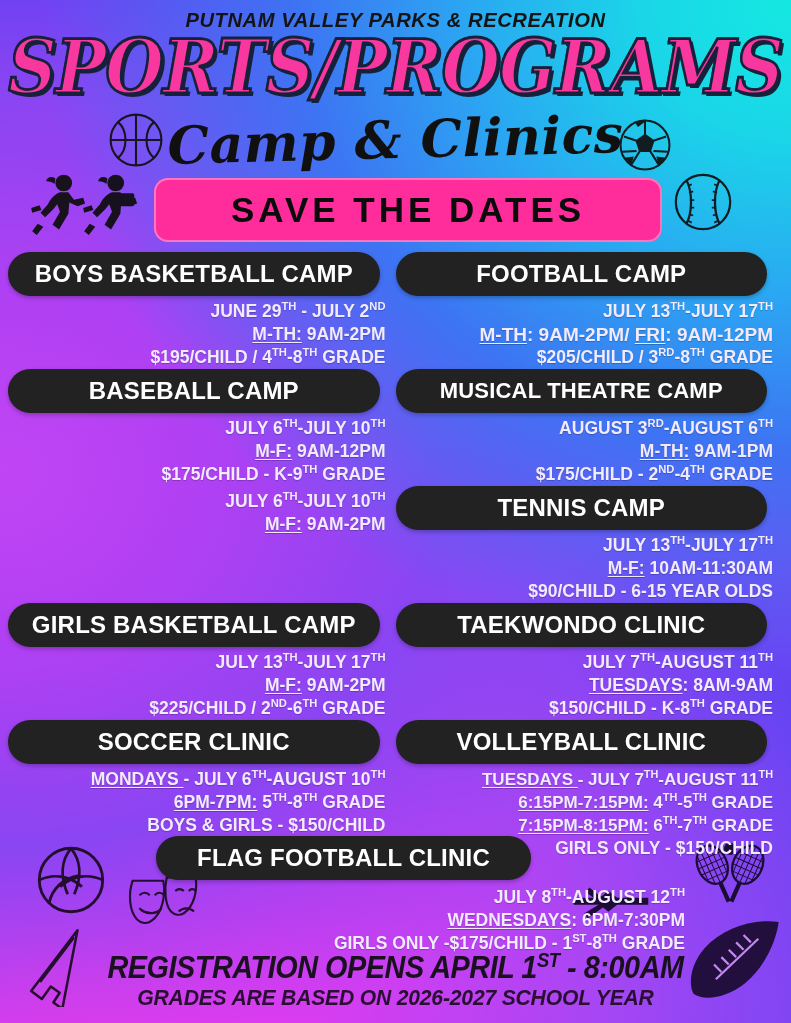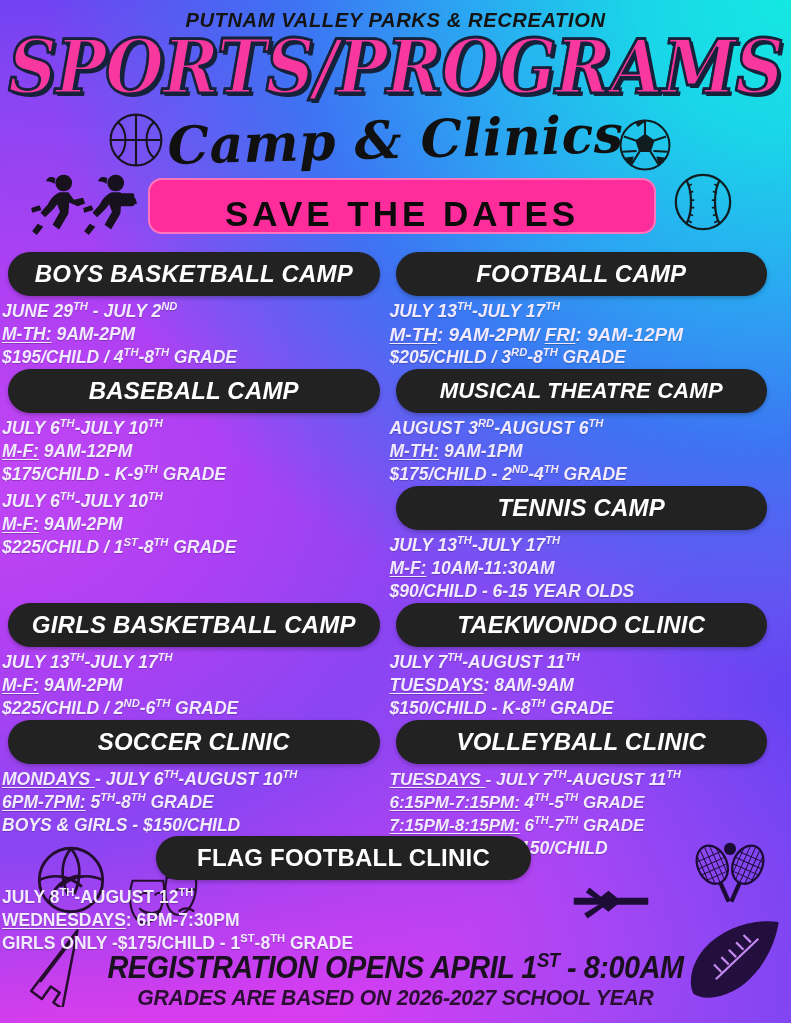--- a/index.html
+++ b/index.html
@@ -43,46 +43,46 @@
     transform:scaleY(1.12) scaleX(1.02);
   }
   .script{
     position:absolute;top:110px;left:0;width:791px;text-align:center;
     font-size:52px;line-height:60px;color:#101010;
     font-family:"DejaVu Serif",serif;font-style:italic;font-weight:bold;
     letter-spacing:.5px;
     transform:rotate(-1.5deg);
   }
   .savebar{
-    position:absolute;top:178px;left:148px;width:508px;height:56px;
+    position:absolute;top:178px;left:154px;width:508px;height:64px;
     background:#ff2d9b;border-radius:14px;
     box-shadow:0 0 0 2px rgba(255,255,255,.35) inset;
-    display:flex;align-items:flex-end;justify-content:center;
+    display:flex;align-items:center;justify-content:center;
   }
   .savebar span{
     font-size:35px;font-weight:bold;color:#0b0b0b;letter-spacing:4px;
     font-family:"Liberation Sans",sans-serif;
   }
 
   
   .grid{position:absolute;top:252px;left:0;width:791px;}
-  .row{display:flex;width:775px;font-style:italic;}
+  .row{display:flex;width:775px;}
   .col{width:395.5px;position:relative;}
   .pill{
     margin:0 8px;height:44px;background:#222222;border-radius:24px;
     display:flex;align-items:center;justify-content:center;
     box-shadow:0 2px 4px rgba(0,0,0,.25);
   }
   .pill span{
     color:#ffffff;font-size:24px;font-weight:bold;letter-spacing:.2px;
     white-space:nowrap;font-family:"Liberation Sans",sans-serif;
   }
   .pill.sm span{font-size:22px;}
   .details{
-    text-align:left;color:#f2eaff;padding:4px 2px 0;
+    text-align:right;color:#f2eaff;padding:4px 2px 0;
   }
   .details div{
     font-size:17.5px;line-height:23px;font-weight:600;white-space:nowrap;
     text-shadow:0 1px 1px rgba(0,0,0,.22);
     font-family:"Liberation Sans",sans-serif;
   }
   sup{font-size:.64em;vertical-align:super;line-height:0;}
   .u{text-decoration:underline;text-underline-offset:2px;margin-top:31px;}
 
   
@@ -280,21 +280,20 @@
           <div>$175/CHILD - 2<sup>ND</sup>-4<sup>TH</sup> GRADE</div>
         </div>
       </div>
     </div>
 
     <div class="row">
       <div class="col">
         <div class="details">
           <div>JULY 6<sup>TH</sup>-JULY 10<sup>TH</sup></div>
           <div><span class="u">M-F:</span> 9AM-2PM</div>
-          <div>$225/CHILD / 1<sup>ST</sup>-8<sup>TH</sup> GRADE</div>
         </div>
       </div>
       <div class="col">
         <div class="pill">
             <span>TENNIS CAMP</span>
           </div>
         <div class="details">
           <div>JULY 13<sup>TH</sup>-JULY 17<sup>TH</sup></div>
           <div><span class="u">M-F:</span> 10AM-11:30AM</div>
           <div>$90/CHILD - 6-15 YEAR OLDS</div>

